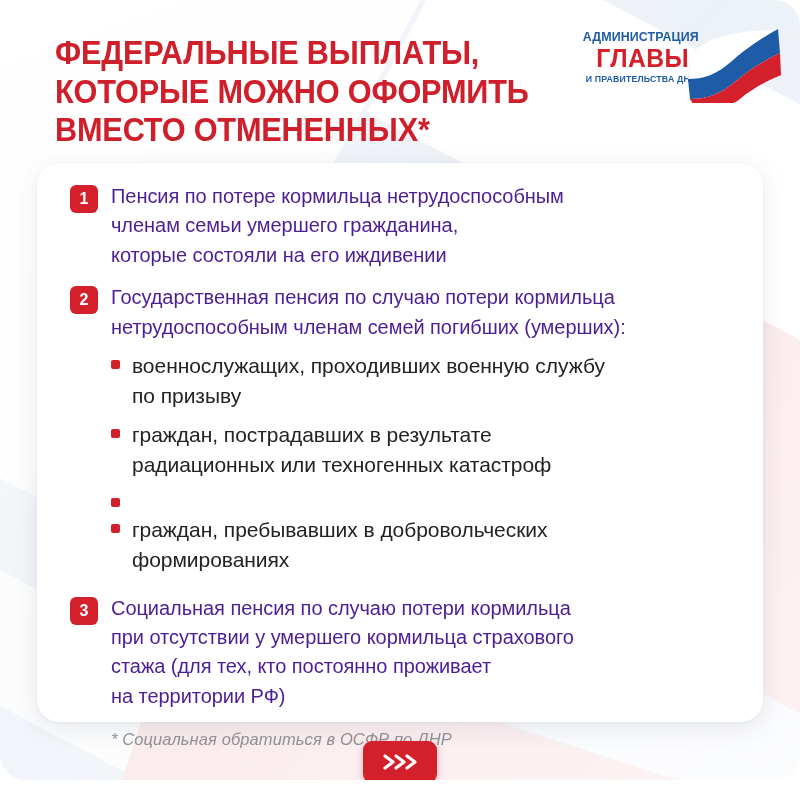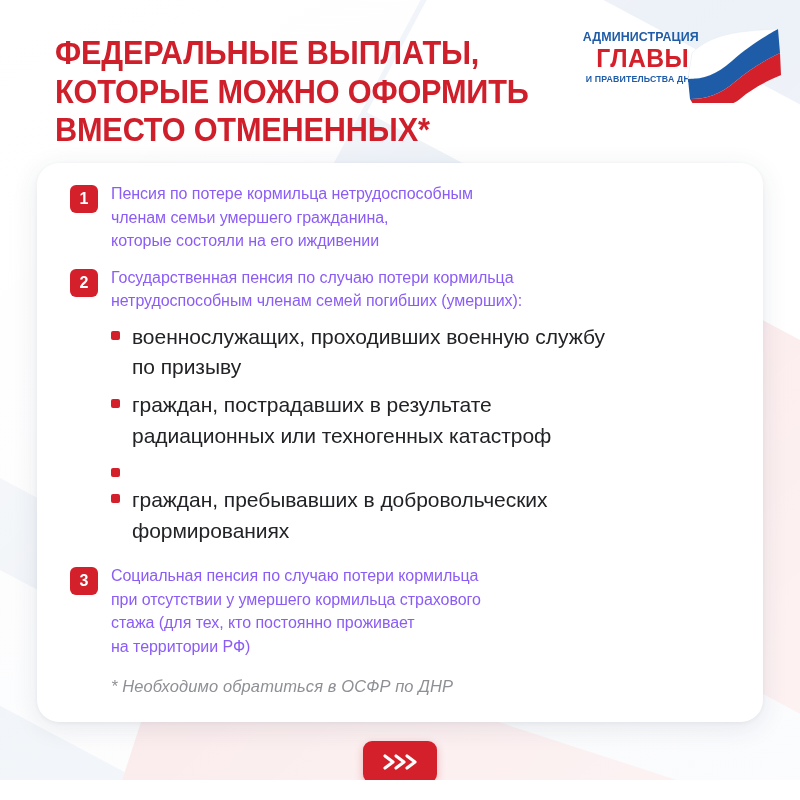--- a/index.html
+++ b/index.html
@@ -13,20 +13,21 @@
     background: #ffffff;
     overflow: hidden;
   }
 
   #poster {
     position: relative;
     width: 800px;
     height: 780px;
     overflow: hidden;
     background: linear-gradient(160deg, #ffffff 0%, #fdfdfe 40%, #f6f8fb 100%);
+    border-radius: 26px;
   }
 
   
   .bg-layer { position: absolute; inset: 0; overflow: hidden; }
 
   .band {
     position: absolute;
     transform-origin: center;
   }
 
@@ -184,22 +185,22 @@
     color: #ffffff;
     font-weight: bold;
     font-size: 16px;
     line-height: 28px;
     text-align: center;
     margin-top: 3px;
     margin-right: 13px;
   }
 
   .item-text {
-    color: #8b5cf6;
-    font-size: 16px;
+    color: #4c1d95;
+    font-size: 20px;
     line-height: 1.47;
     white-space: pre-line;
     letter-spacing: -0.05px;
   }
 
   
   .subitems {
     margin-top: 9px;
     margin-left: 41px;
   }
@@ -332,21 +333,21 @@
     <div class="gap-3"></div>
 
     <div class="item">
       <div class="badge">3</div>
       <div class="item-text">Социальная пенсия по случаю потери кормильца
 при отсутствии у умершего кормильца страхового
 стажа (для тех, кто постоянно проживает
 на территории РФ)</div>
     </div>
 
-    <div class="footnote">* Необходимо обратиться в ОСФР по ДНР</div>
+    <div class="footnote">* Социальная обратиться в ОСФР по ДНР</div>
   </div>
 
   <button class="next-btn">
     <svg width="40" height="20" viewBox="0 0 40 20">
       <g fill="none" stroke="#ffffff" stroke-width="3.1" stroke-linecap="round" stroke-linejoin="round">
         <polyline points="5,4 13,10 5,16"></polyline>
         <polyline points="16,4 24,10 16,16"></polyline>
         <polyline points="27,4 35,10 27,16"></polyline>
       </g>
     </svg>

